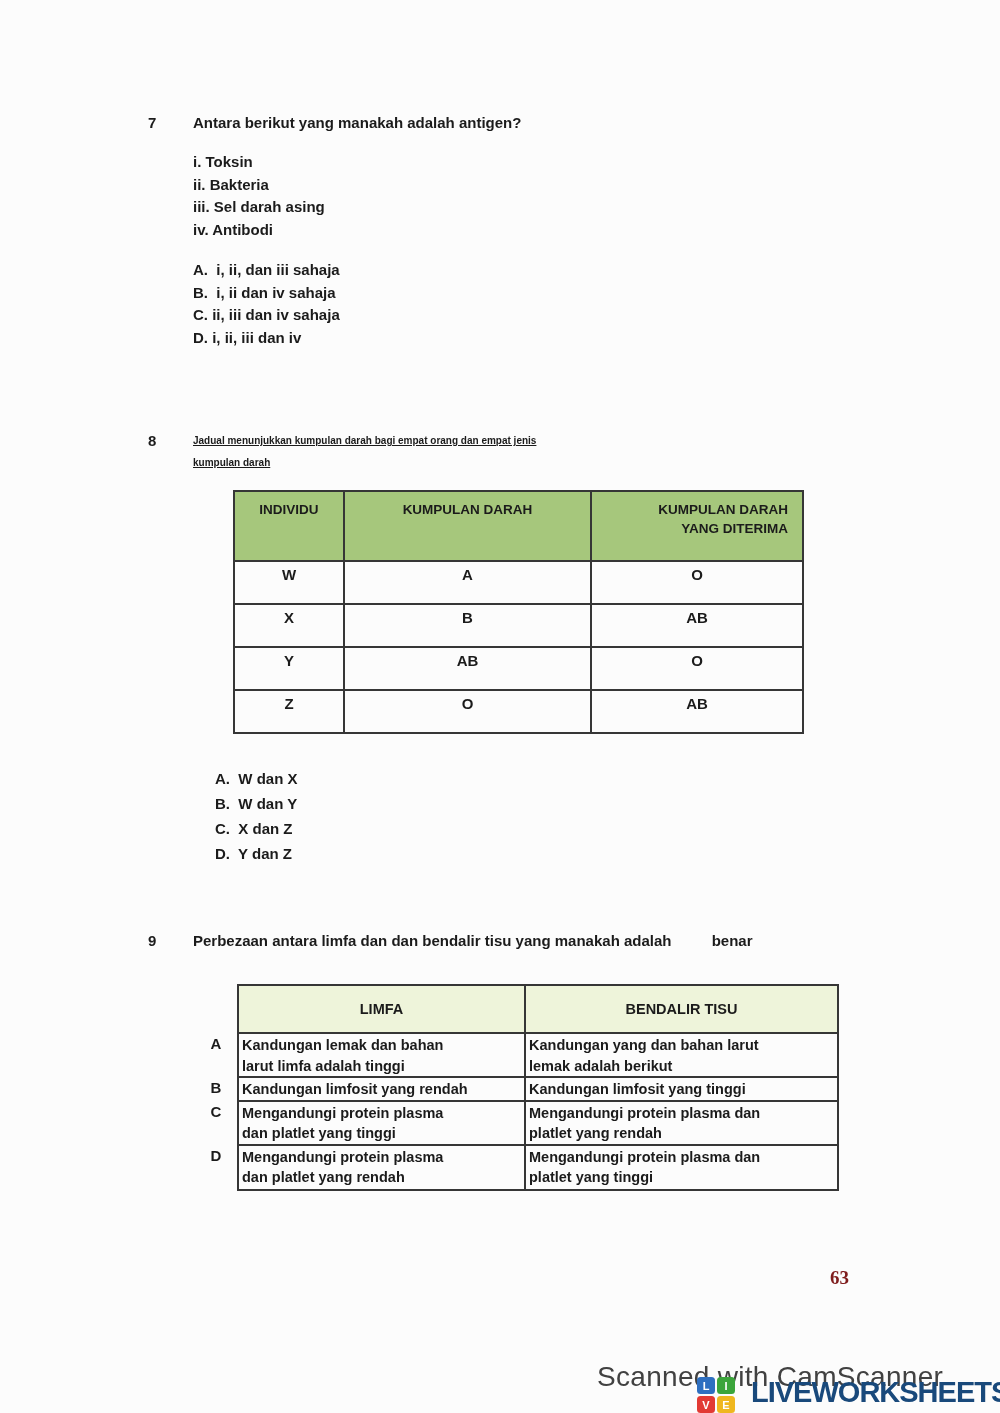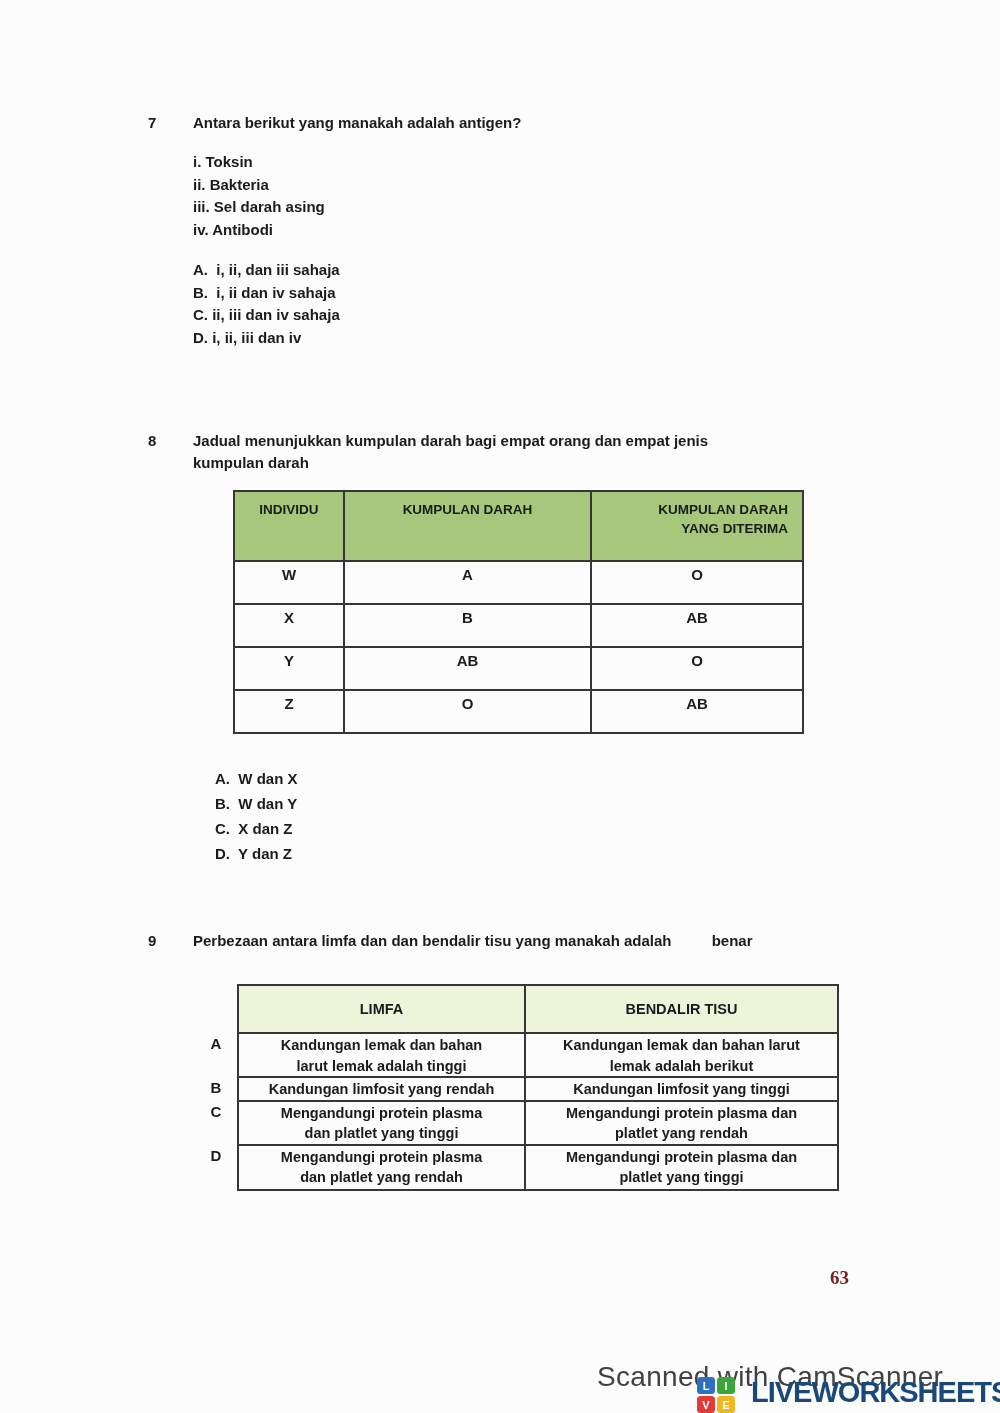--- a/index.html
+++ b/index.html
@@ -4,21 +4,21 @@
 <style>
   html,body{margin:0;padding:0;background:#e9e9e9;}
   .sheet{
     position:relative;width:1000px;height:1413px;margin:0 auto;
     background:#fcfcfc;overflow:hidden;
     font-family:"Liberation Sans",sans-serif;color:#1b1b1b;font-weight:600;
   }
   .abs{position:absolute;}
   .qnum{font-size:15px;line-height:21px;}
   .qtext{font-size:15px;line-height:21px;white-space:nowrap;}
-  .qtext-block div{font-size:15px;line-height:22px;white-space:nowrap;}
+  .qtext-block div{font-size:10px;line-height:22px;white-space:nowrap;text-decoration:underline;}
   .lines div{font-size:15px;line-height:22.5px;white-space:pre;}
   .opts25 div{line-height:25px;}
 
   
   table.t8{
     position:absolute;left:233px;top:490px;border-collapse:collapse;
     table-layout:fixed;width:569px;font-size:15px;
   }
   .t8 col.c1{width:110px;} .t8 col.c2{width:247px;} .t8 col.c3{width:212px;}
   .t8 th,.t8 td{border:2px solid #363636;overflow:hidden;}
@@ -33,21 +33,21 @@
   table.t9{
     position:absolute;left:195px;top:984px;border-collapse:collapse;
     table-layout:fixed;width:643px;font-size:14.5px;
   }
   .t9 col.lc{width:43px;} .t9 col.c1{width:287px;} .t9 col.c2{width:313px;}
   .t9 th,.t9 td{border:2px solid #363636;overflow:hidden;}
   .t9 td.lab{border:none;background:none;font-weight:700;text-align:center;
              vertical-align:top;padding-top:1px;font-size:15px;}
   .t9 th{background:#eef4da;height:44px;font-weight:700;font-size:14.5px;
          vertical-align:middle;text-align:center;}
-  .t9 td{vertical-align:top;text-align:center;line-height:20.5px;padding:1px 3px 0 3px;}
+  .t9 td{vertical-align:top;text-align:left;line-height:20.5px;padding:1px 3px 0 3px;}
   .t9 tr.rA{height:43px;} .t9 tr.rB{height:21px;} .t9 tr.rC{height:44px;} .t9 tr.rD{height:45px;}
 
   
   .pagenum{left:830px;top:1267px;font-family:"Liberation Serif",serif;
            font-size:19px;font-weight:600;color:#7f1d1d;}
   .camscan{left:597px;top:1361px;font-size:28px;color:#414141;font-weight:500;
            letter-spacing:.3px;white-space:nowrap;}
   .lws{left:697px;top:1374px;display:flex;align-items:flex-start;}
   .lws-grid{display:grid;grid-template-columns:18px 18px;grid-template-rows:17px 17px;
             gap:2px;margin-top:3px;}
@@ -149,24 +149,24 @@
         <td class="lab"></td>
         <th>LIMFA</th>
         <th>BENDALIR TISU</th>
       </tr>
     </thead>
     <tbody>
       <tr class="rA">
         <td class="lab">A</td>
         <td>
           <div>Kandungan lemak dan bahan</div>
-          <div>larut  lemak adalah tinggi</div>
-        </td>
-        <td>
-          <div>Kandungan lemak dan bahan larut</div>
+          <div>larut  limfa adalah tinggi</div>
+        </td>
+        <td>
+          <div>Kandungan yang dan bahan larut</div>
           <div>lemak adalah berikut</div>
         </td>
       </tr>
       <tr class="rB">
         <td class="lab">B</td>
         <td>
           <div>Kandungan limfosit yang rendah</div>
         </td>
         <td>
           <div>Kandungan limfosit yang tinggi</div>

